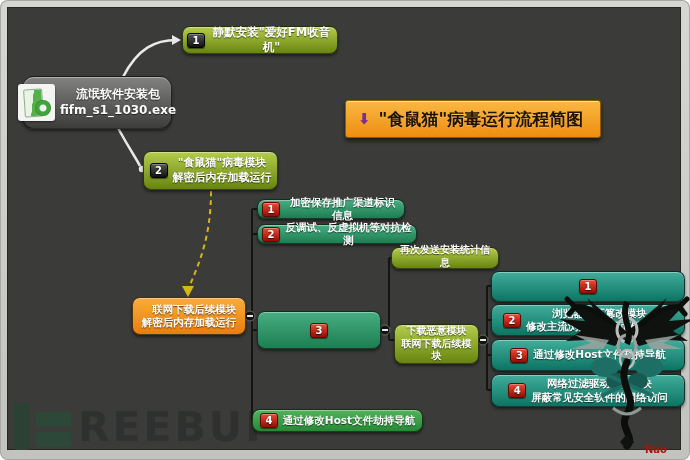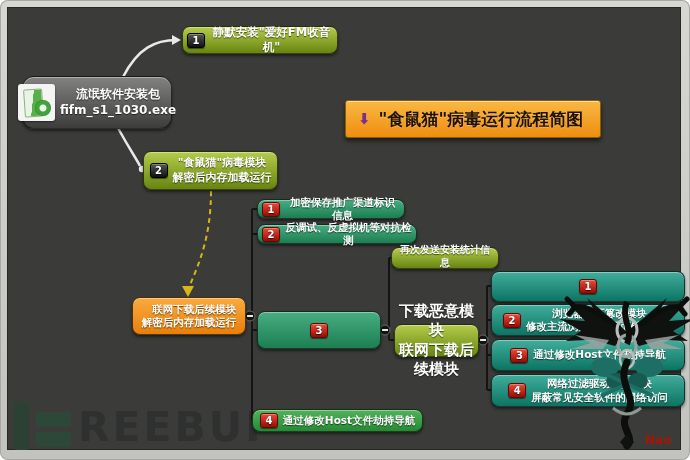--- a/index.html
+++ b/index.html
@@ -42,21 +42,21 @@
                   background:radial-gradient(circle at 50% 50%, #eaf6ea 0 3px, #3fa53a 4px 7px, #2c7d28 8px);}
   .root-lines{display:flex;flex-direction:column;font-size:12px;}
 
   .fb{position:absolute;z-index:0;left:14px;top:403px;display:flex;gap:7px;align-items:flex-start;}
   .fb .bar-v{width:15px;height:47px;background:#2b4134;border-radius:2px;}
   .fb .bars-h{display:flex;flex-direction:column;gap:5px;margin-top:9px;}
   .fb .bar-h1{width:35px;height:15px;background:#2d4838;border-radius:2px;}
   .fb .bar-h2{width:35px;height:15px;background:#2d4838;border-radius:2px;}
   .fb .txt{font-size:41px;font-weight:900;letter-spacing:3px;color:#2f3130;line-height:49px;}
 
-  .sig{position:absolute;z-index:4;left:645px;top:433px;font-size:12px;font-weight:bold;color:#a81508;}
+  .sig{position:absolute;z-index:4;left:645px;top:444px;font-size:10px;font-weight:bold;color:#a81508;}
 </style>
 </head>
 <body>
 
 <div class="frame">
   <div class="canvas"></div>
 
   <div class="fb">
     <div class="bar-v"></div>
     <div class="bars-h">
@@ -144,21 +144,21 @@
     <span class="badge red">3</span>
   </div>
   <div class="node green" style="left:252px;top:409px;width:171px;height:23px;font-size:10.5px;">
     <span class="badge red">4</span>
     <span>通过修改Host文件劫持导航</span>
   </div>
 
   <div class="node olive" style="left:391px;top:247px;width:108px;height:22px;font-size:10px;font-family:Liberation Mono, monospace;">
     <span>再次发送安装统计信息</span>
   </div>
-  <div class="node olive" style="left:394px;top:324px;width:85px;height:33px;font-size:15px;justify-content:flex-end;">
+  <div class="node olive" style="left:394px;top:324px;width:85px;height:40px;font-size:10px;justify-content:flex-end;">
     <span class="lines">
       <span>下载恶意模块</span>
       <span>联网下载后续模块</span>
     </span>
   </div>
 
   <div class="node teal" style="left:491px;top:271px;width:194px;height:31px;font-size:10.5px;">
     <span class="badge red">1</span>
   </div>
   <div class="node teal" style="left:491px;top:304px;width:194px;height:32px;font-size:10.5px;">

